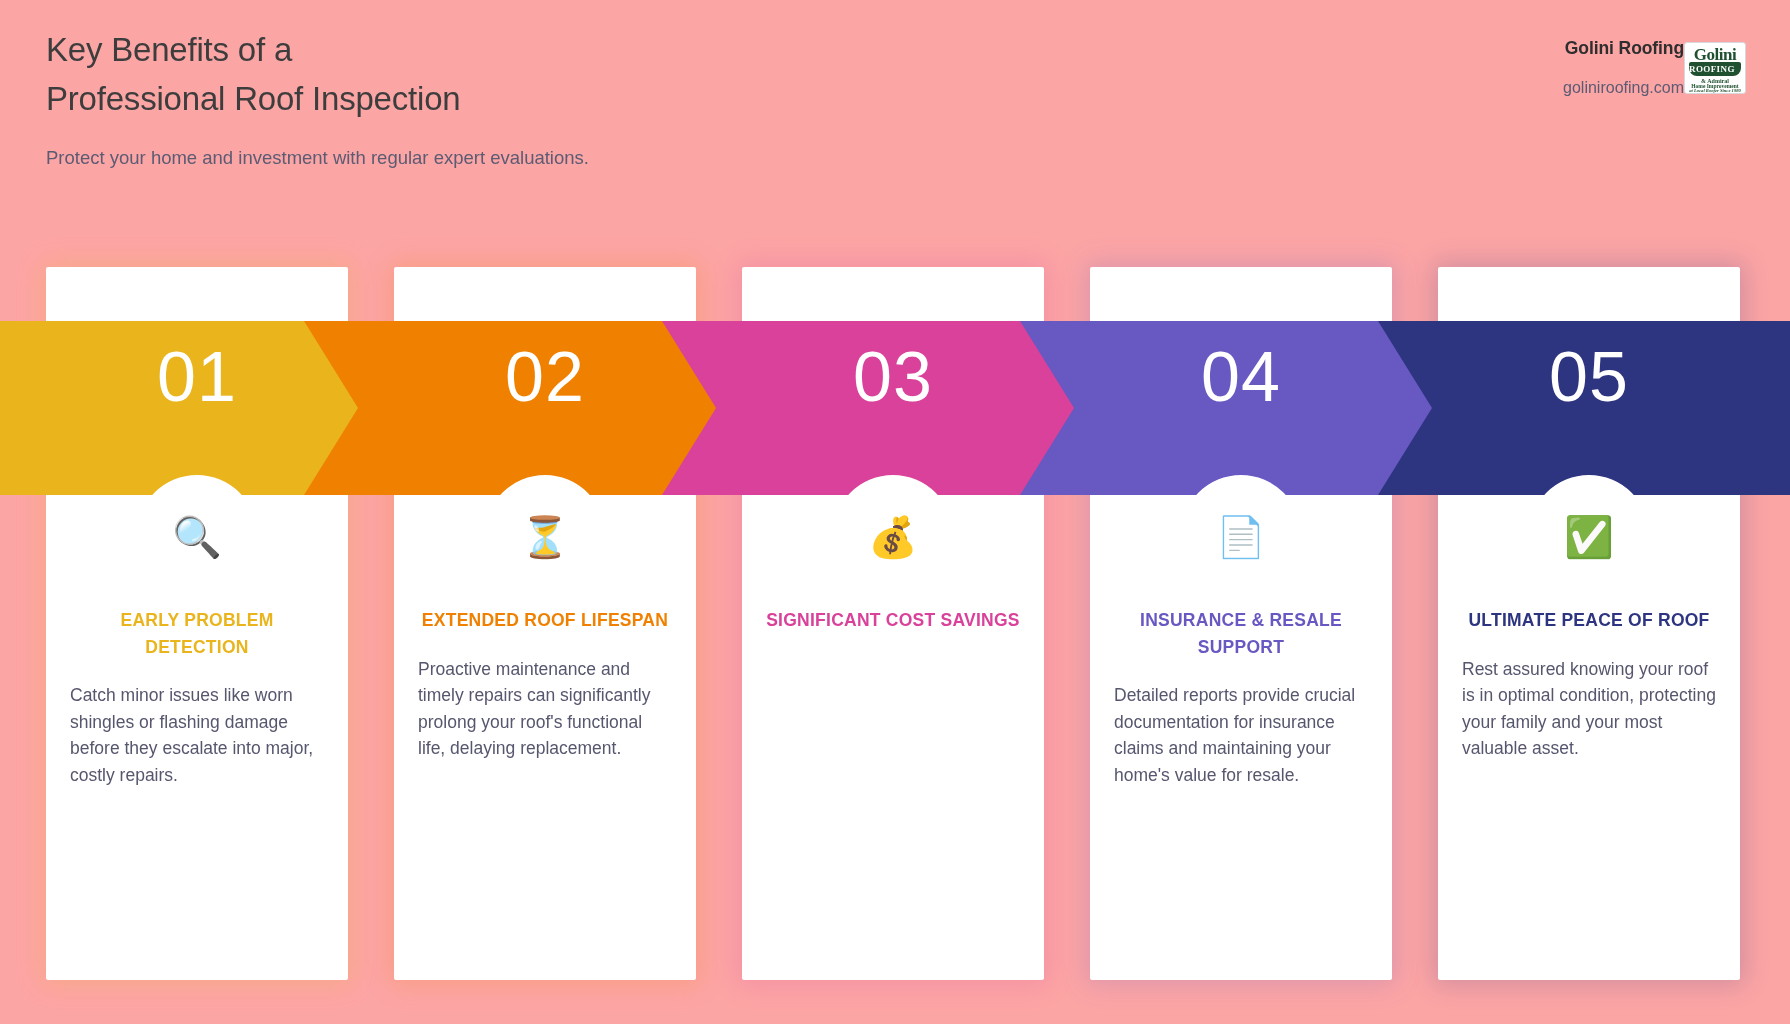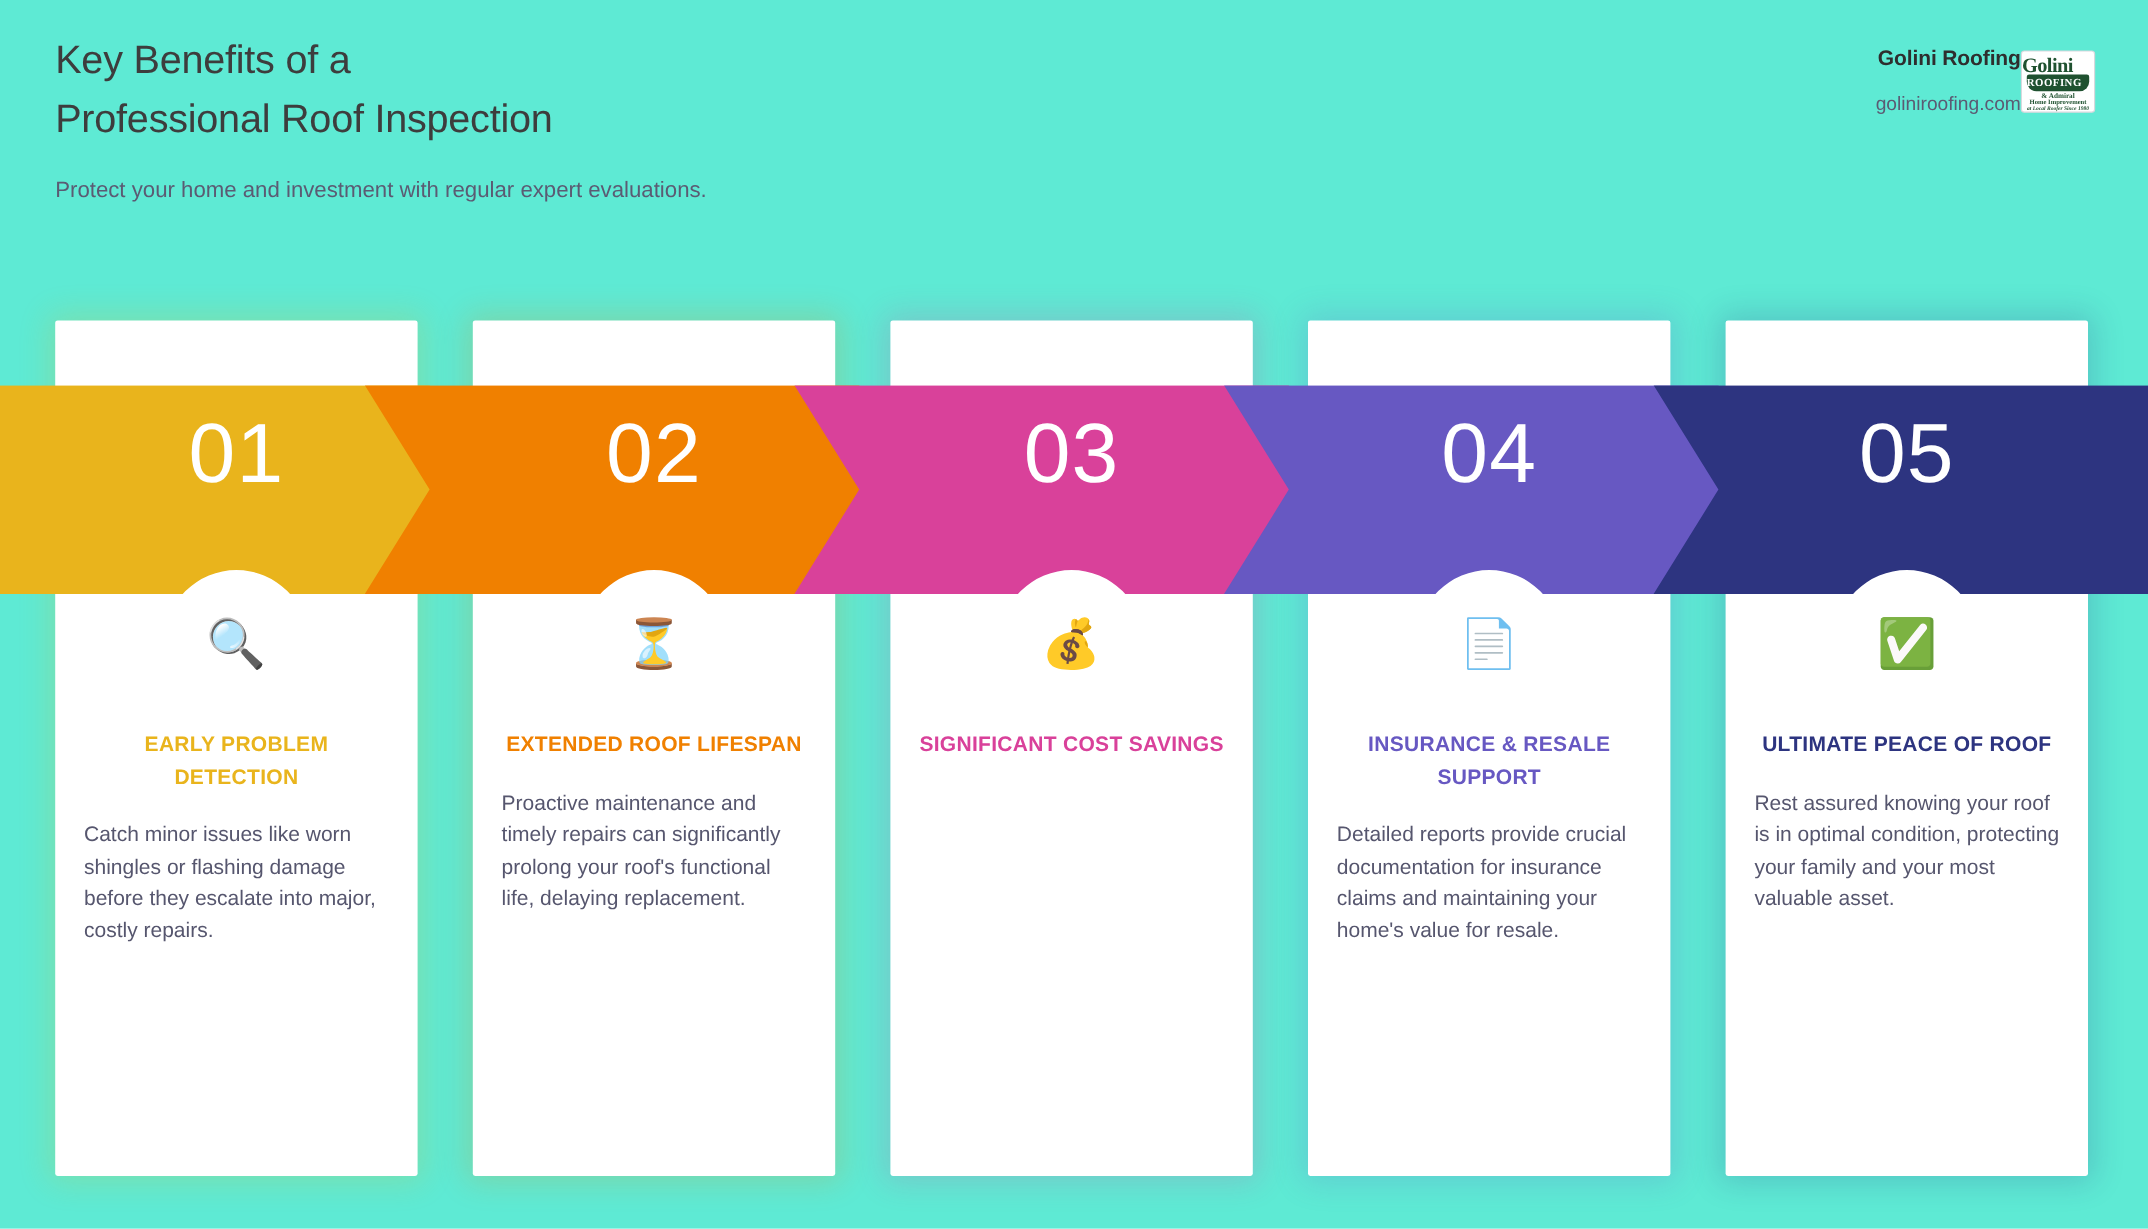--- a/index.html
+++ b/index.html
@@ -7,21 +7,21 @@
     width: 1790px;
     height: 1024px;
     background: #ffffff;
     font-family: "Liberation Sans", sans-serif;
     overflow: hidden;
   }
   #stage {
     position: relative;
     width: 1790px;
     height: 1024px;
-    background: #5eead4;
+    background: #fca5a5;
   }
 
   
   #header-block {
     position: absolute;
     left: 46px;
     top: 26px;
     width: 760px;
   }
   .title-line {
@@ -67,21 +67,21 @@
     border: 1px solid #d8d8dd;
     border-radius: 3px;
     background: #ffffff;
     position: relative;
     overflow: hidden;
     flex: none;
   }
   .logo-word {
     position: absolute;
     top: 3px; left: 0; right: 0;
-    text-align: left;
+    text-align: center;
     font-family: "Liberation Serif", serif;
     font-weight: bold;
     font-size: 17px;
     color: #1f5130;
     letter-spacing: -0.5px;
     line-height: 1;
   }
   .logo-ribbon {
     position: absolute;
     top: 19px; left: 4px; right: 4px;

